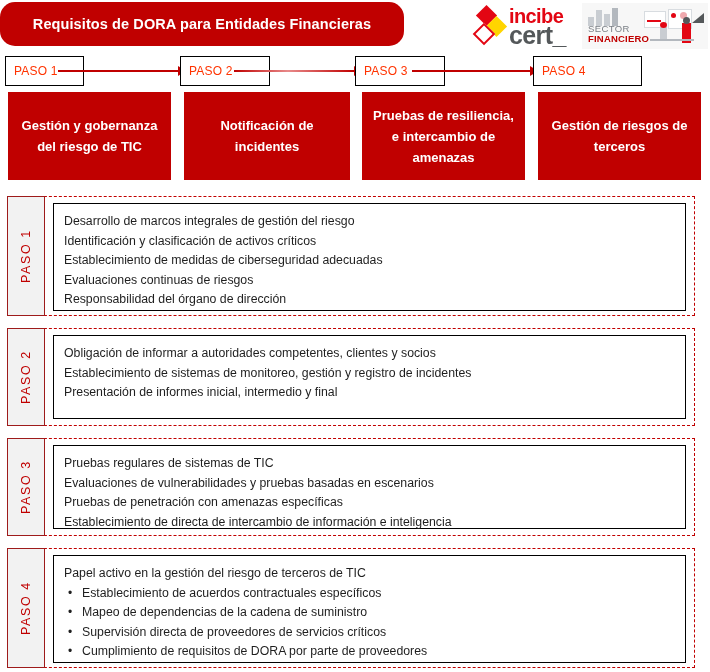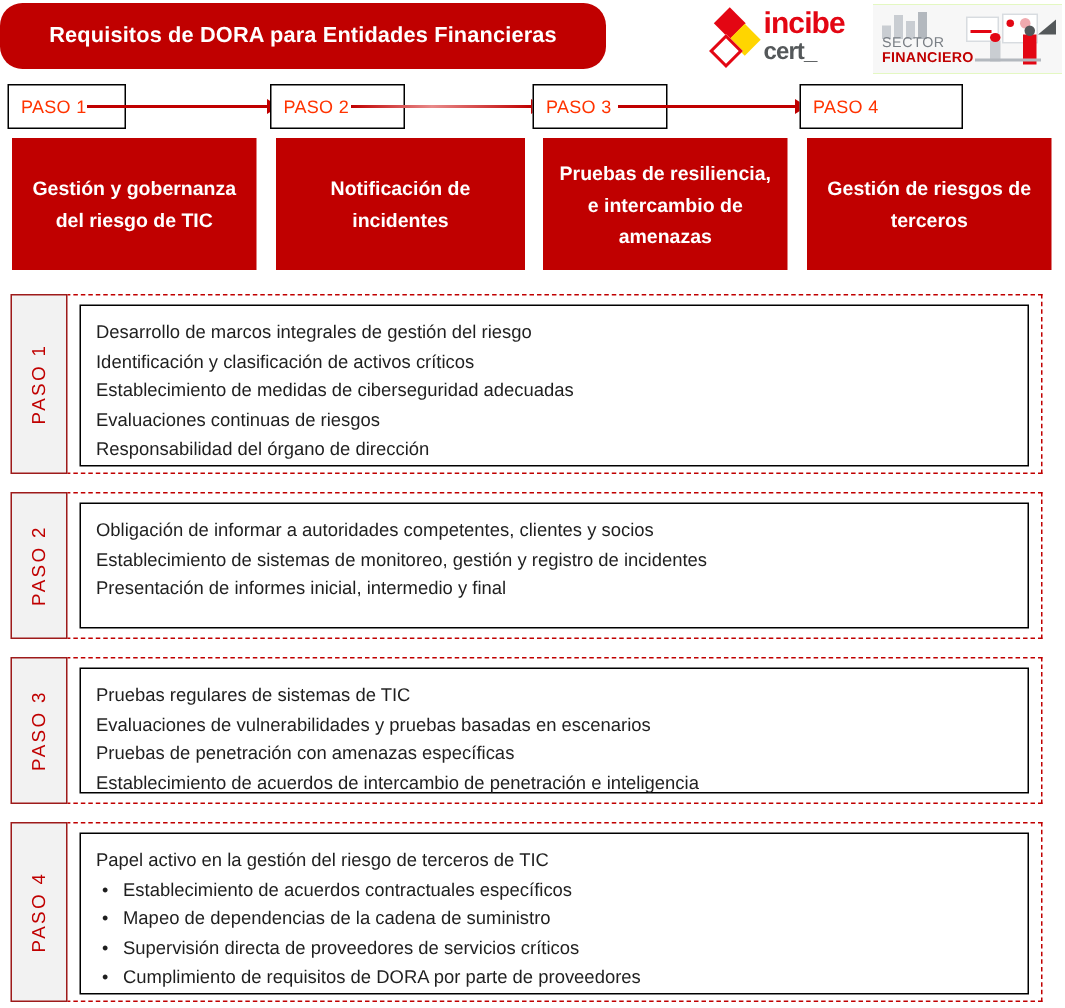--- a/index.html
+++ b/index.html
@@ -22,21 +22,21 @@
     color:#ffffff;font-size:14.5px;font-weight:bold;letter-spacing:.1px;
   }
 
   
   #incibe-logo{position:absolute;left:473px;top:6px;width:112px;height:42px;}
   .dia{position:absolute;width:15px;height:15px;transform:rotate(45deg);}
   #dia-red{left:6px;top:2px;background:#E30613;}
   #dia-yellow{left:16px;top:13px;background:#FFD500;}
   #dia-outline{left:3px;top:20px;background:#ffffff;border:2px solid #E30613;width:12px;height:12px;}
   #incibe-word{position:absolute;left:36px;top:0px;color:#E30613;font-size:20px;font-weight:bold;letter-spacing:-.6px;line-height:20px;}
-  #cert-word{position:absolute;left:36px;top:19px;color:#54585A;font-size:16px;font-weight:bold;letter-spacing:-.6px;line-height:20px;}
+  #cert-word{position:absolute;left:36px;top:19px;color:#54585A;font-size:25px;font-weight:bold;letter-spacing:-.6px;line-height:20px;}
 
   
   #sector-logo{position:absolute;left:582px;top:3px;width:126px;height:46px;background:#bef264;overflow:hidden;}
   #sector-bg{position:absolute;left:0;top:0;width:126px;height:46px;background:#F7F7F7;}
   #sector-bars{position:absolute;left:6px;top:5px;width:34px;height:18px;}
   #sector-bars i{position:absolute;bottom:0;width:6px;background:#C9CDD2;}
   #sector-bars i:nth-child(1){left:0;height:9px;}
   #sector-bars i:nth-child(2){left:8px;height:16px;}
   #sector-bars i:nth-child(3){left:16px;height:12px;}
   #sector-bars i:nth-child(4){left:24px;height:18px;background:#B3B8BE;}
@@ -265,21 +265,21 @@
 </div>
 
 <div class="paso-section" id="sec-3">
   <div class="paso-tab">
     <span>PASO 3</span>
   </div>
   <div class="paso-content">
     <div class="line-item">Pruebas regulares de sistemas de TIC</div>
     <div class="line-item">Evaluaciones de vulnerabilidades y pruebas basadas en escenarios</div>
     <div class="line-item">Pruebas de penetración con amenazas específicas</div>
-    <div class="line-item">Establecimiento de acuerdos de intercambio de penetración e inteligencia</div>
+    <div class="line-item">Establecimiento de directa de intercambio de información e inteligencia</div>
   </div>
 </div>
 
 <div class="paso-section" id="sec-4">
   <div class="paso-tab">
     <span>PASO 4</span>
   </div>
   <div class="paso-content">
     <div class="line-item">Papel activo en la gestión del riesgo de terceros de TIC</div>
     <div class="bullet-item">Establecimiento de acuerdos contractuales específicos</div>

